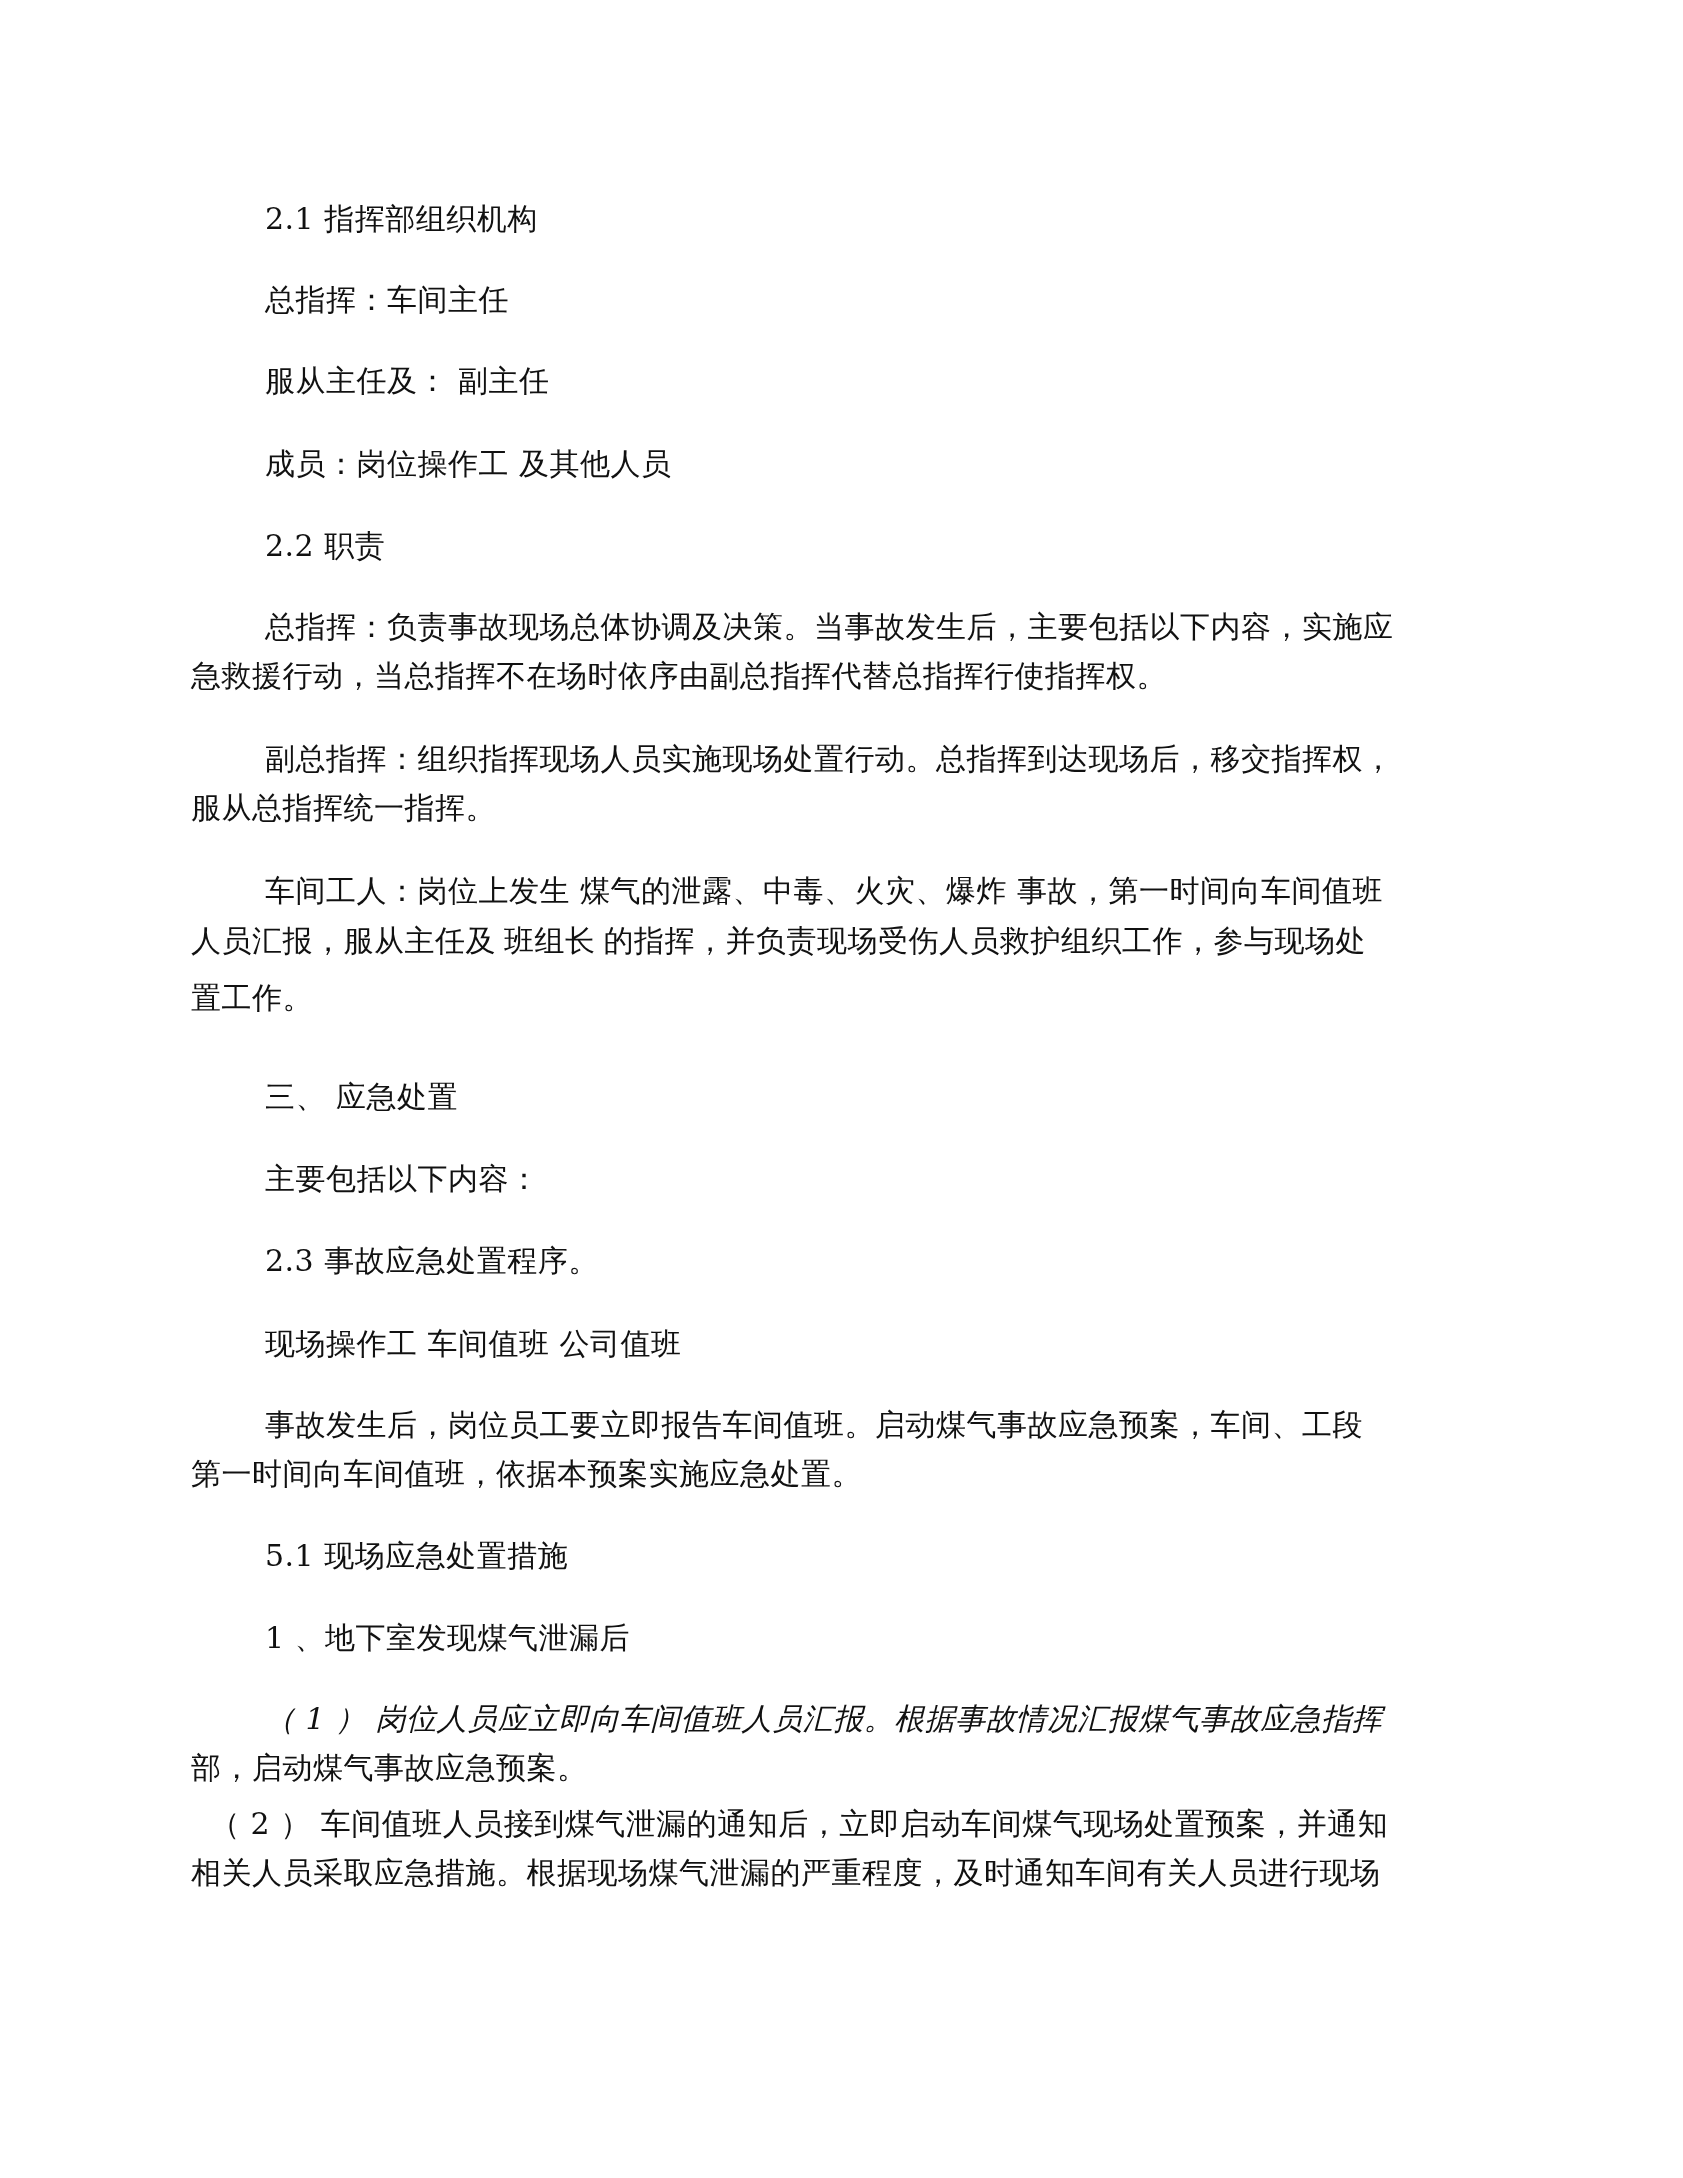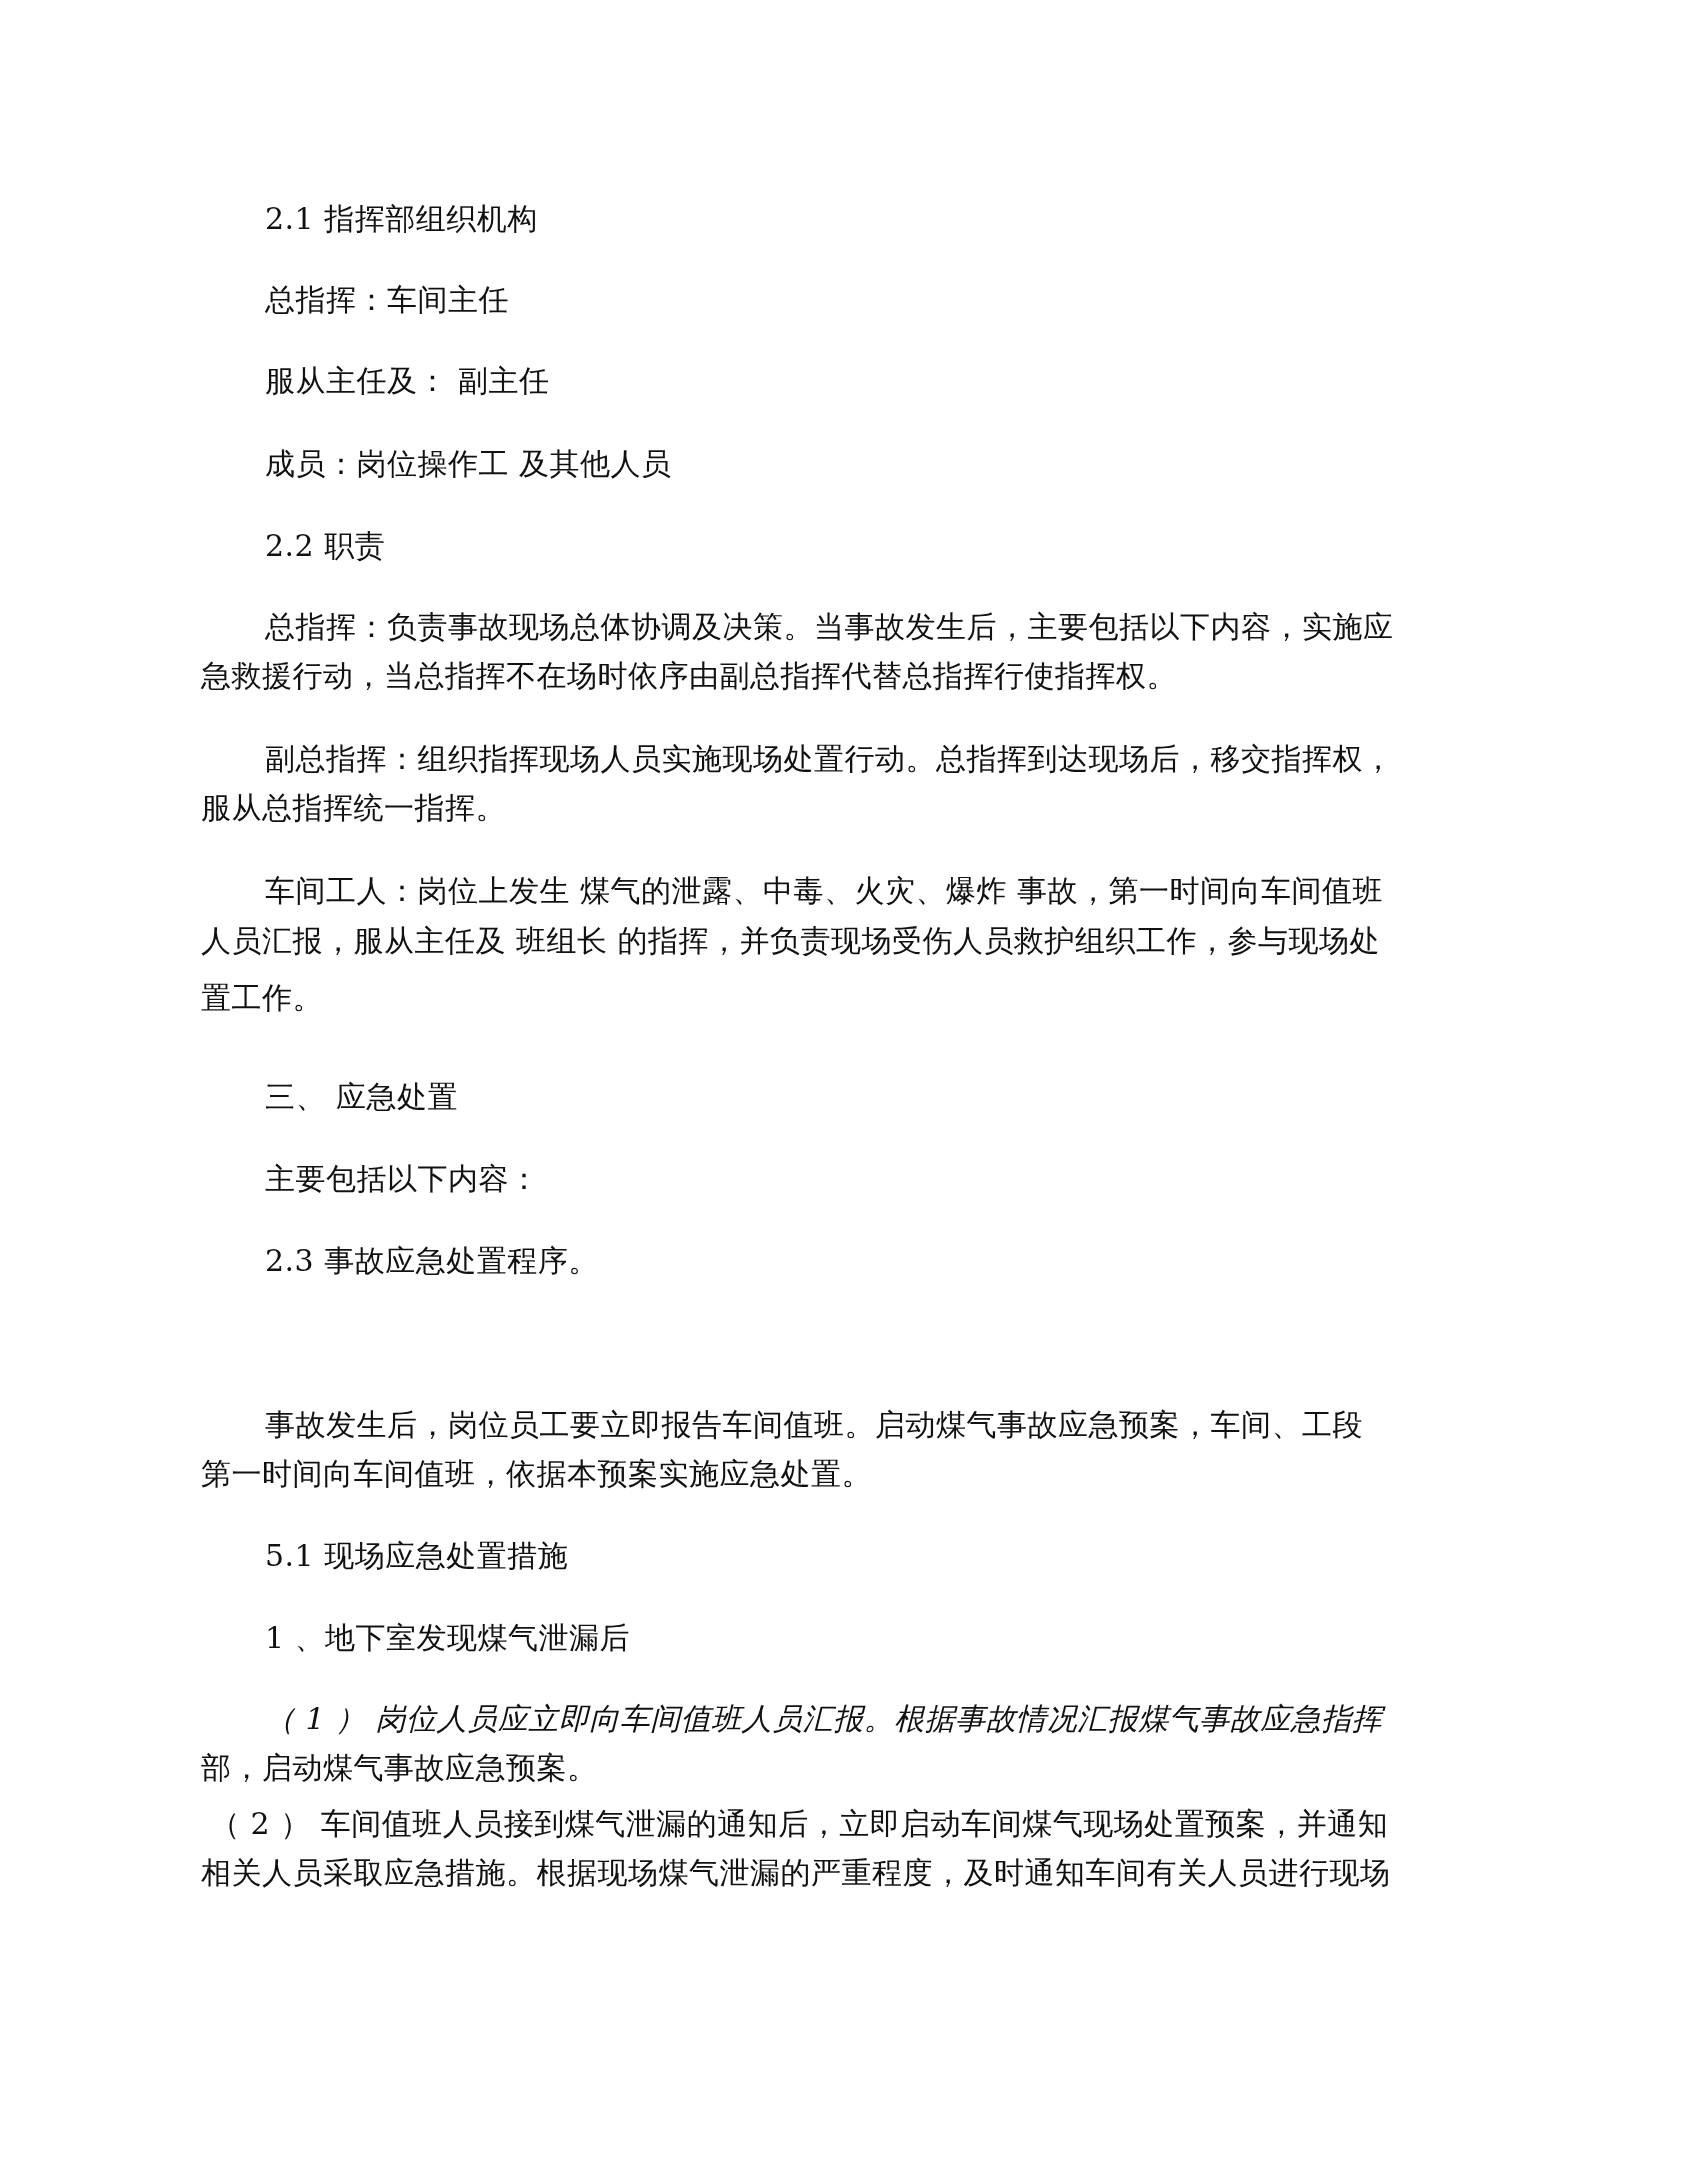--- a/index.html
+++ b/index.html
@@ -23,21 +23,21 @@
       height: 2178px;
     }
     .line {
       position: absolute;
       font-size: 30px;
       line-height: 36px;
       white-space: nowrap;
       letter-spacing: 0.5px;
     }
     .ind { left: 265px; }
-    .flush { left: 201px; }
+    .flush { left: 191px; font-family: Liberation Serif, serif; }
     .ind1 { left: 265px; font-style: italic; }
     .ind2 { left: 210px; }
   </style>
 </head>
 <body>
 
 <div class="page">
 
   <div class="line ind" style="top:201px">2.1 指挥部组织机构</div>
 
@@ -64,20 +64,21 @@
     <div class="line flush" style="top:923px">人员汇报，服从主任及 班组长 的指挥，并负责现场受伤人员救护组织工作，参与现场处</div>
     <div class="line flush" style="top:980px">置工作。</div>
   </div>
 
   <div class="line ind" style="top:1079px">三、 应急处置</div>
 
   <div class="line ind" style="top:1161px">主要包括以下内容：</div>
 
   <div class="line ind" style="top:1243px">2.3 事故应急处置程序。</div>
 
+  <div class="line ind" style="top:1326px">现场操作工   车间值班   公司值班</div>
 
   <div>
     <div class="line ind" style="top:1407px">事故发生后，岗位员工要立即报告车间值班。启动煤气事故应急预案，车间、工段</div>
     <div class="line flush" style="top:1456px">第一时间向车间值班，依据本预案实施应急处置。</div>
   </div>
 
   <div class="line ind" style="top:1538px">5.1 现场应急处置措施</div>
 
   <div class="line ind" style="top:1620px">1 、地下室发现煤气泄漏后</div>
 

